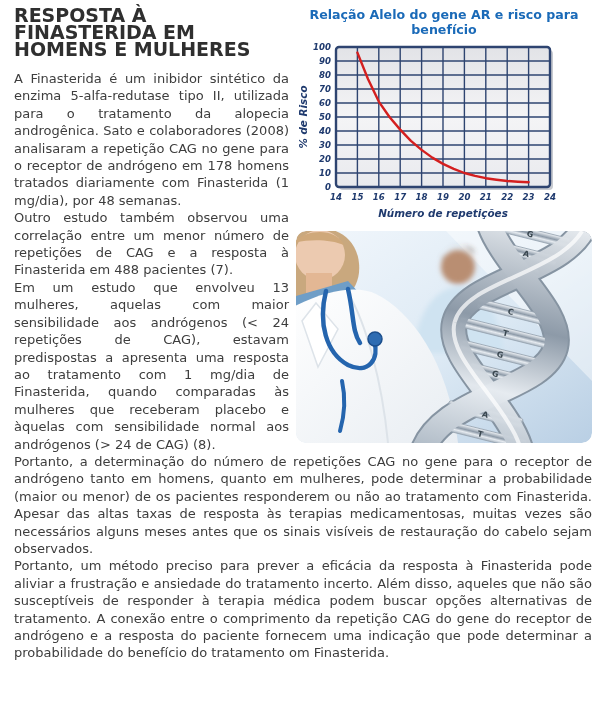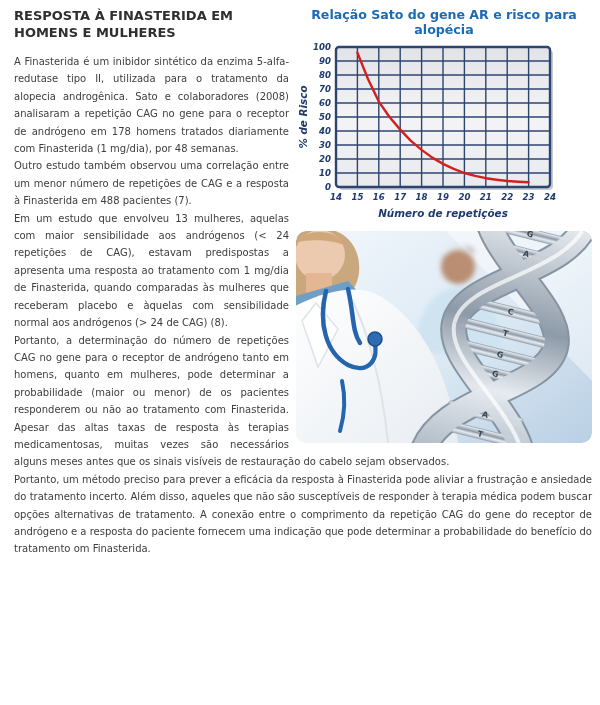--- a/index.html
+++ b/index.html
@@ -7,33 +7,33 @@
        font-family:"DejaVu Sans","Liberation Sans",sans-serif;}
   #article{padding:5px 8px 4px 14px;}
   
   #right-col{float:right;width:296px;margin:0 0 6px 7px;}
   .chart-card{margin-bottom:6px;}
   #chart-title{margin:2px 0 3px 0;font-size:12.6px;font-weight:bold;
                color:#1a6ab8;text-align:center;letter-spacing:0;}
   #chart{display:block;}
   #photo{display:block;margin-top:7px;border-radius:10px;}
   
-  #page-title{margin:2px 0 12px 0;font-size:13px;line-height:17px;
+  #page-title{margin:2px 0 12px 0;font-size:19px;line-height:17px;
               font-weight:bold;color:#2f2f2f;max-width:252px;}
-  #body-text p{margin:0;font-size:10px;line-height:17.4px;color:#3d3d3d;
+  #body-text p{margin:0;font-size:13px;line-height:17.4px;color:#3d3d3d;
                text-align:justify;}
 </style>
 </head>
 <body>
 
 <main id="article">
 
   <aside id="right-col">
     <div class="chart-card">
-      <h2 id="chart-title">Relação Sato do gene AR e risco para alopécia</h2>
+      <h2 id="chart-title">Relação Alelo do gene AR e risco para benefício</h2>
       <svg id="chart" width="296" height="184" viewBox="0 0 296 184">
         <defs>
           <linearGradient id="pbg" x1="0" y1="0" x2="0" y2="1">
             <stop offset="0" stop-color="#e2e3e7"></stop>
             <stop offset="0.5" stop-color="#f4f4f6"></stop>
             <stop offset="1" stop-color="#e9eaee"></stop>
           </linearGradient>
         </defs>
         <g id="chart-built">
             <rect x="43" y="10" width="214" height="140" rx="4" fill="rgba(70,80,100,0.30)"></rect>

